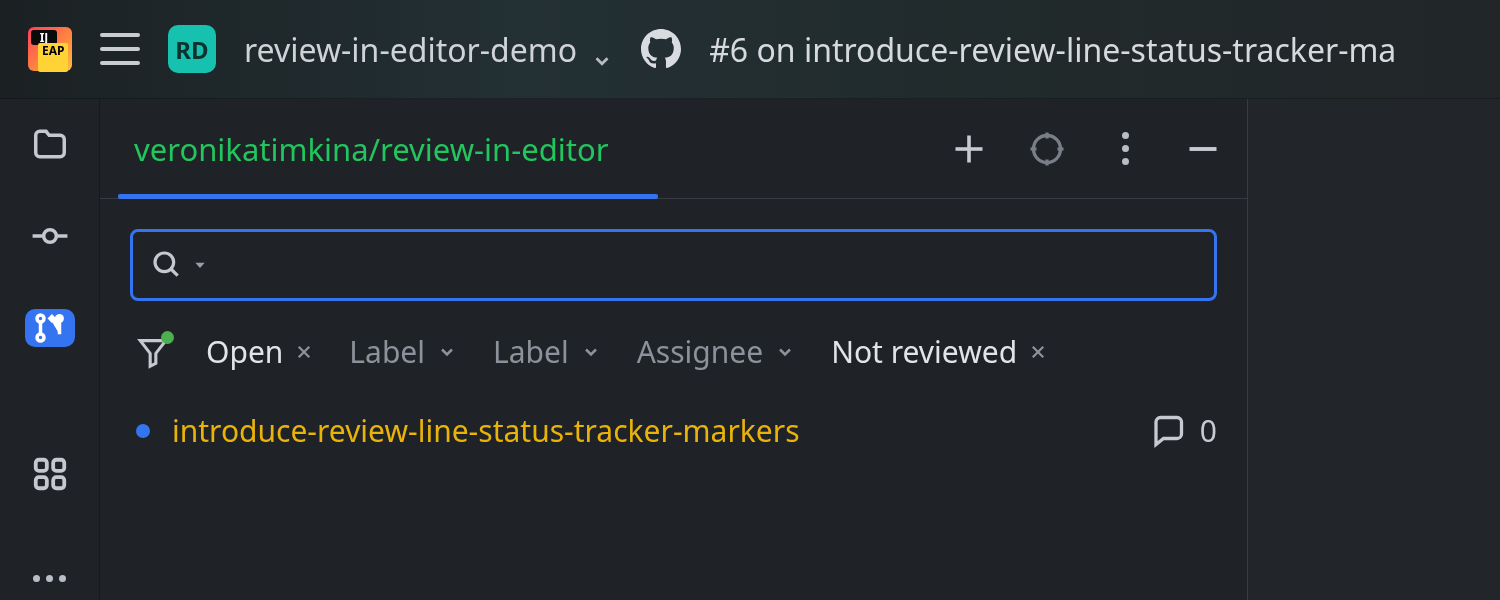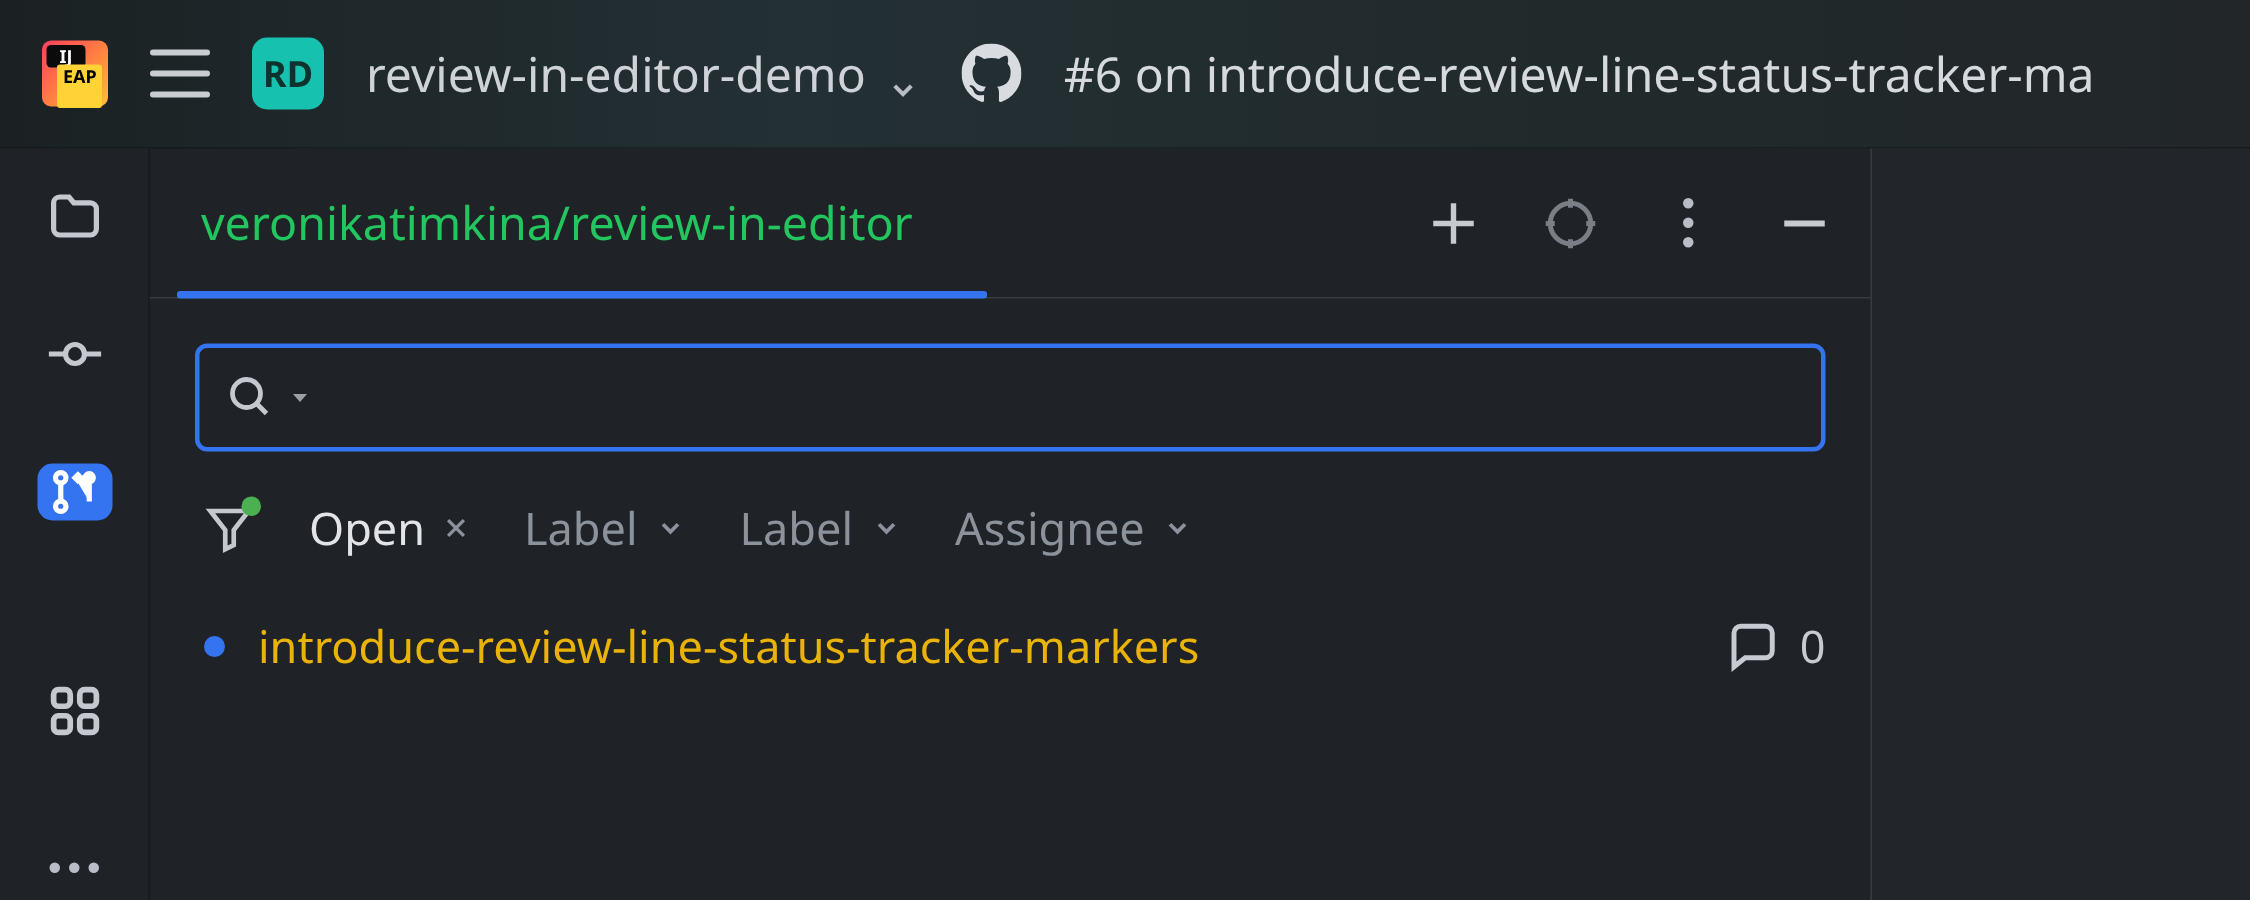--- a/index.html
+++ b/index.html
@@ -223,20 +223,27 @@
           <svg class="mini-chev" viewBox="0 0 24 24" fill="none" stroke="#8c929b" stroke-width="3">
               <polyline points="6 9 12 15 18 9"></polyline>
             </svg>
         </div>
         <div class="filter">
           <span>Assignee</span>
           <svg class="mini-chev" viewBox="0 0 24 24" fill="none" stroke="#8c929b" stroke-width="3">
               <polyline points="6 9 12 15 18 9"></polyline>
             </svg>
         </div>
+        <div class="filter on">
+          <span>Not reviewed</span>
+          <svg class="mini-x" viewBox="0 0 24 24" stroke="#8c929b" stroke-width="3">
+              <line x1="5" y1="5" x2="19" y2="19"></line>
+              <line x1="19" y1="5" x2="5" y2="19"></line>
+            </svg>
+        </div>
       </div>
 
       <div class="pr-list">
         <div class="pr-item">
           <div class="pr-dot"></div>
           <div class="pr-title">introduce-review-line-status-tracker-markers</div>
           <div class="pr-comments">
             <svg viewBox="0 0 24 24" fill="none" stroke="#c7cbd1" stroke-width="2.2">
                 <path d="M21 14a3 3 0 0 1-3 3H9l-5 4V6a3 3 0 0 1 3-3h11a3 3 0 0 1 3 3z"></path>
               </svg>

